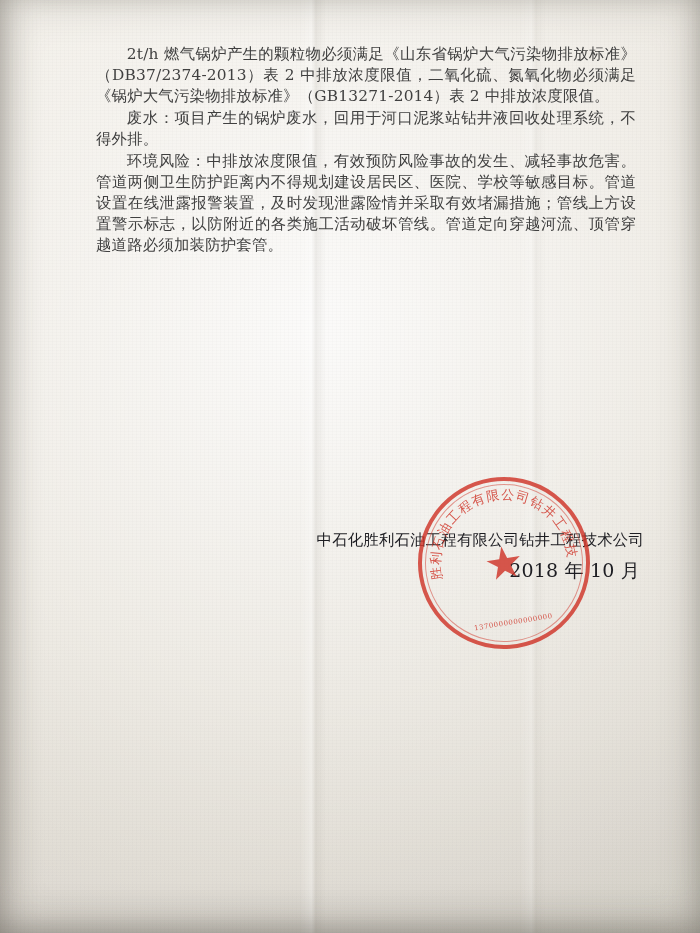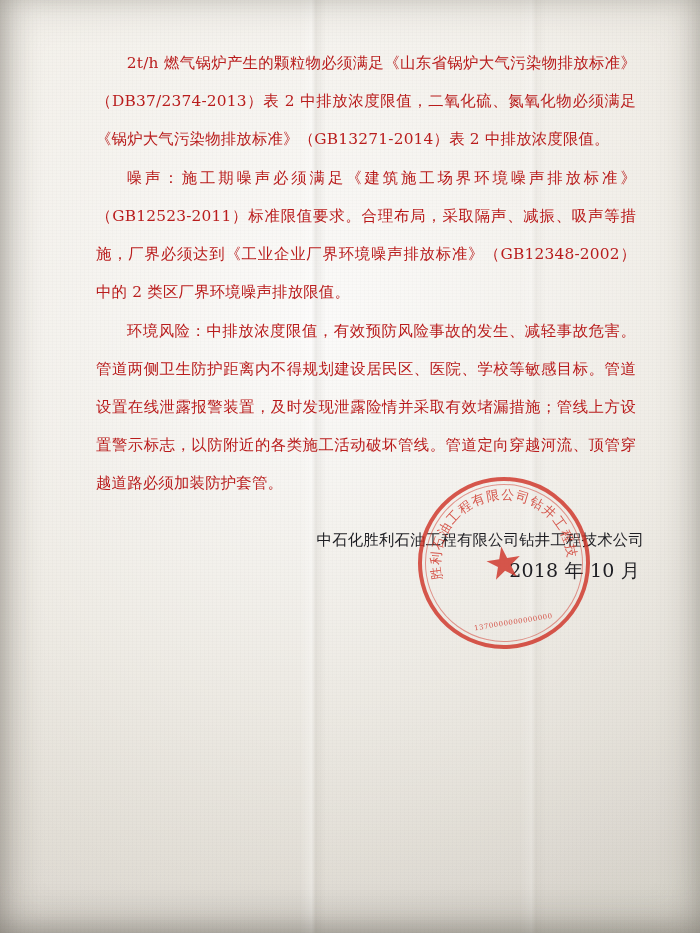--- a/index.html
+++ b/index.html
@@ -58,22 +58,22 @@
 
   #content {
     position: absolute;
     left: 96px;
     top: 44px;
     width: 540px;
   }
   p.para {
     margin: 0 0 1px 0;
     font-size: 15.4px;
-    line-height: 38px;
-    color: #b91c1c;
+    line-height: 21px;
+    color: #404040;
     text-align: justify;
     text-justify: inter-ideograph;
     letter-spacing: 0.2px;
   }
   p.indent { text-indent: 2em; }
   .sig-block {
     position: absolute;
     right: 56px;
     top: 525px;
     width: 330px;
@@ -142,21 +142,21 @@
 <body>
 
 <div id="page">
   <div id="paper"></div>
   <div id="grain"></div>
   <div class="crease" id="crease-a"></div>
   <div class="crease" id="crease-b"></div>
 
   <div id="content">
     <p class="para indent">2t/h 燃气锅炉产生的颗粒物必须满足《山东省锅炉大气污染物排放标准》（DB37/2374-2013）表 2 中排放浓度限值，二氧化硫、氮氧化物必须满足《锅炉大气污染物排放标准》（GB13271-2014）表 2 中排放浓度限值。</p>
-    <p class="para indent">噪声：施工期噪声必须满足《建筑施工场界环境噪声排放标准》（GB12523-2011）标准限值要求。合理布局，采取隔声、减振、吸声等措施，厂界必须达到《工业企业厂界环境噪声排放标准》（GB12348-2002）中的 2 类区厂界环境噪声排放限值。</p>
+    <p class="para indent">废水：项目产生的锅炉废水，回用于河口泥浆站钻井液回收处理系统，不得外排。</p>
     <p class="para indent">环境风险：中排放浓度限值，有效预防风险事故的发生、减轻事故危害。管道两侧卫生防护距离内不得规划建设居民区、医院、学校等敏感目标。管道设置在线泄露报警装置，及时发现泄露险情并采取有效堵漏措施；管线上方设置警示标志，以防附近的各类施工活动破坏管线。管道定向穿越河流、顶管穿越道路必须加装防护套管。</p>
   </div>
 
   <div class="sig-block">
     <div class="sig-line">中石化胜利石油工程有限公司钻井工程技术公司</div>
     <div class="sig-date">2018 年 10 月</div>
   </div>
 
   <div id="seal">
     <div class="ring"></div>

